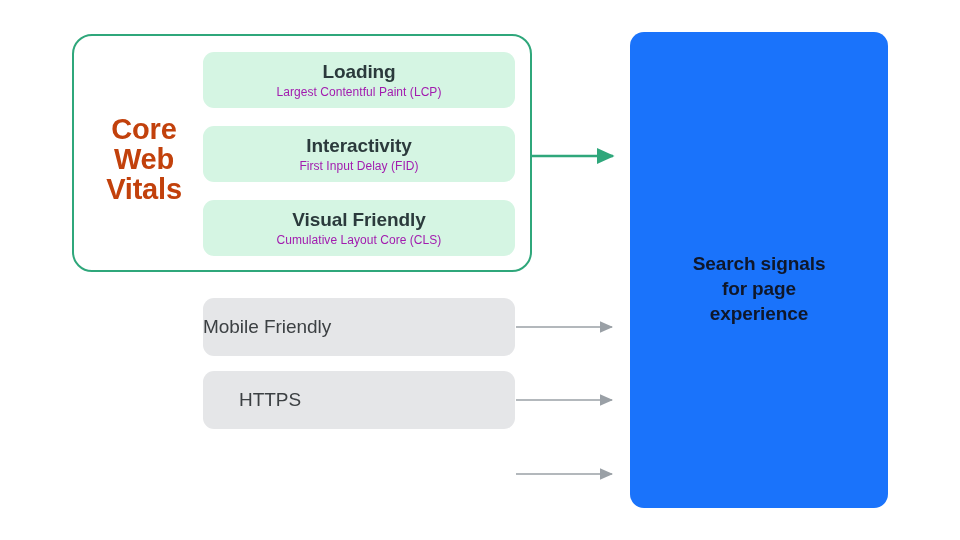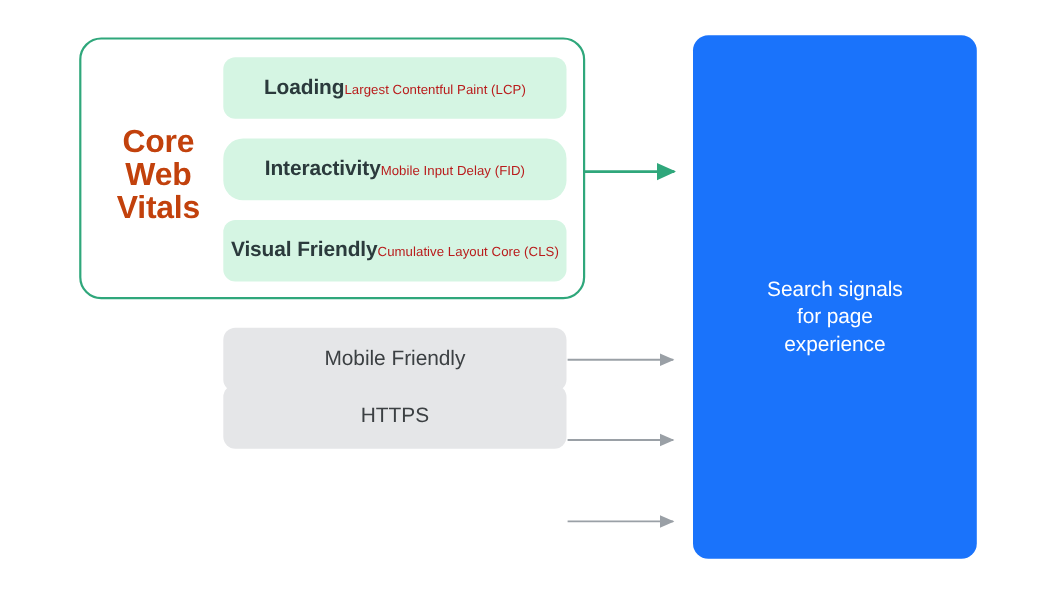--- a/index.html
+++ b/index.html
@@ -49,59 +49,58 @@
   
   .metric-card {
     position: absolute;
     left: 203px;
     width: 312px;
     height: 56px;
     background: #D5F5E3;
     border-radius: 11px;
     box-sizing: border-box;
     display: flex;
-    flex-direction: row;
+    flex-direction: column;
     align-items: center;
     justify-content: center;
   }
   .metric-card.c1 { top: 52px; }
-  .metric-card.c2 { top: 126px; border-radius: 18px; }
+  .metric-card.c2 { top: 126px; }
   .metric-card.c3 { top: 200px; }
 
   .metric-title {
     font-size: 19px;
     font-weight: bold;
     color: #2B3A3C;
     line-height: 22px;
     letter-spacing: -0.1px;
   }
   .metric-sub {
     font-size: 12px;
     font-weight: normal;
-    color: #b91c1c;
+    color: #a21caf;
     line-height: 16px;
     margin-top: 1px;
     letter-spacing: 0.05px;
   }
 
   
   .signal-card {
     position: absolute;
     left: 203px;
     width: 312px;
     height: 58px;
     background: #E5E6E8;
     border-radius: 11px;
     display: flex;
     align-items: center;
-    justify-content: center;
     box-sizing: border-box;
   }
   .signal-card.s1 { top: 298px; }
-  .signal-card.s2 { top: 350px; }
+  .signal-card.s2 { top: 371px; padding-left: 36px; }
   .signal-card.s3 { top: 445px; }
 
   .signal-label {
     font-size: 19px;
     font-weight: normal;
     color: #3C4043;
     line-height: 22px;
     letter-spacing: -0.05px;
   }
 
@@ -112,23 +111,23 @@
     top: 32px;
     width: 258px;
     height: 476px;
     background: #1A73FB;
     border-radius: 14px;
     display: flex;
     align-items: center;
     justify-content: center;
   }
   .blue-panel-text {
-    color: #ffffff;
+    color: #0f172a;
     font-size: 19px;
-    font-weight: normal;
+    font-weight: bold;
     line-height: 25px;
     text-align: center;
     letter-spacing: -0.1px;
     white-space: pre-line;
     margin-top: 37px;
   }
 
   
   .arrow-svg {
     position: absolute;
@@ -150,21 +149,21 @@
 Web
 Vitals</div>
 
   <div class="metric-card c1">
     <div class="metric-title">Loading</div>
     <div class="metric-sub">Largest Contentful Paint (LCP)</div>
   </div>
 
   <div class="metric-card c2">
     <div class="metric-title">Interactivity</div>
-    <div class="metric-sub">Mobile Input Delay (FID)</div>
+    <div class="metric-sub">First Input Delay (FID)</div>
   </div>
 
   <div class="metric-card c3">
     <div class="metric-title">Visual Friendly</div>
     <div class="metric-sub">Cumulative Layout Core (CLS)</div>
   </div>
 
   <div class="signal-card s1">
     <div class="signal-label">Mobile Friendly</div>
   </div>

